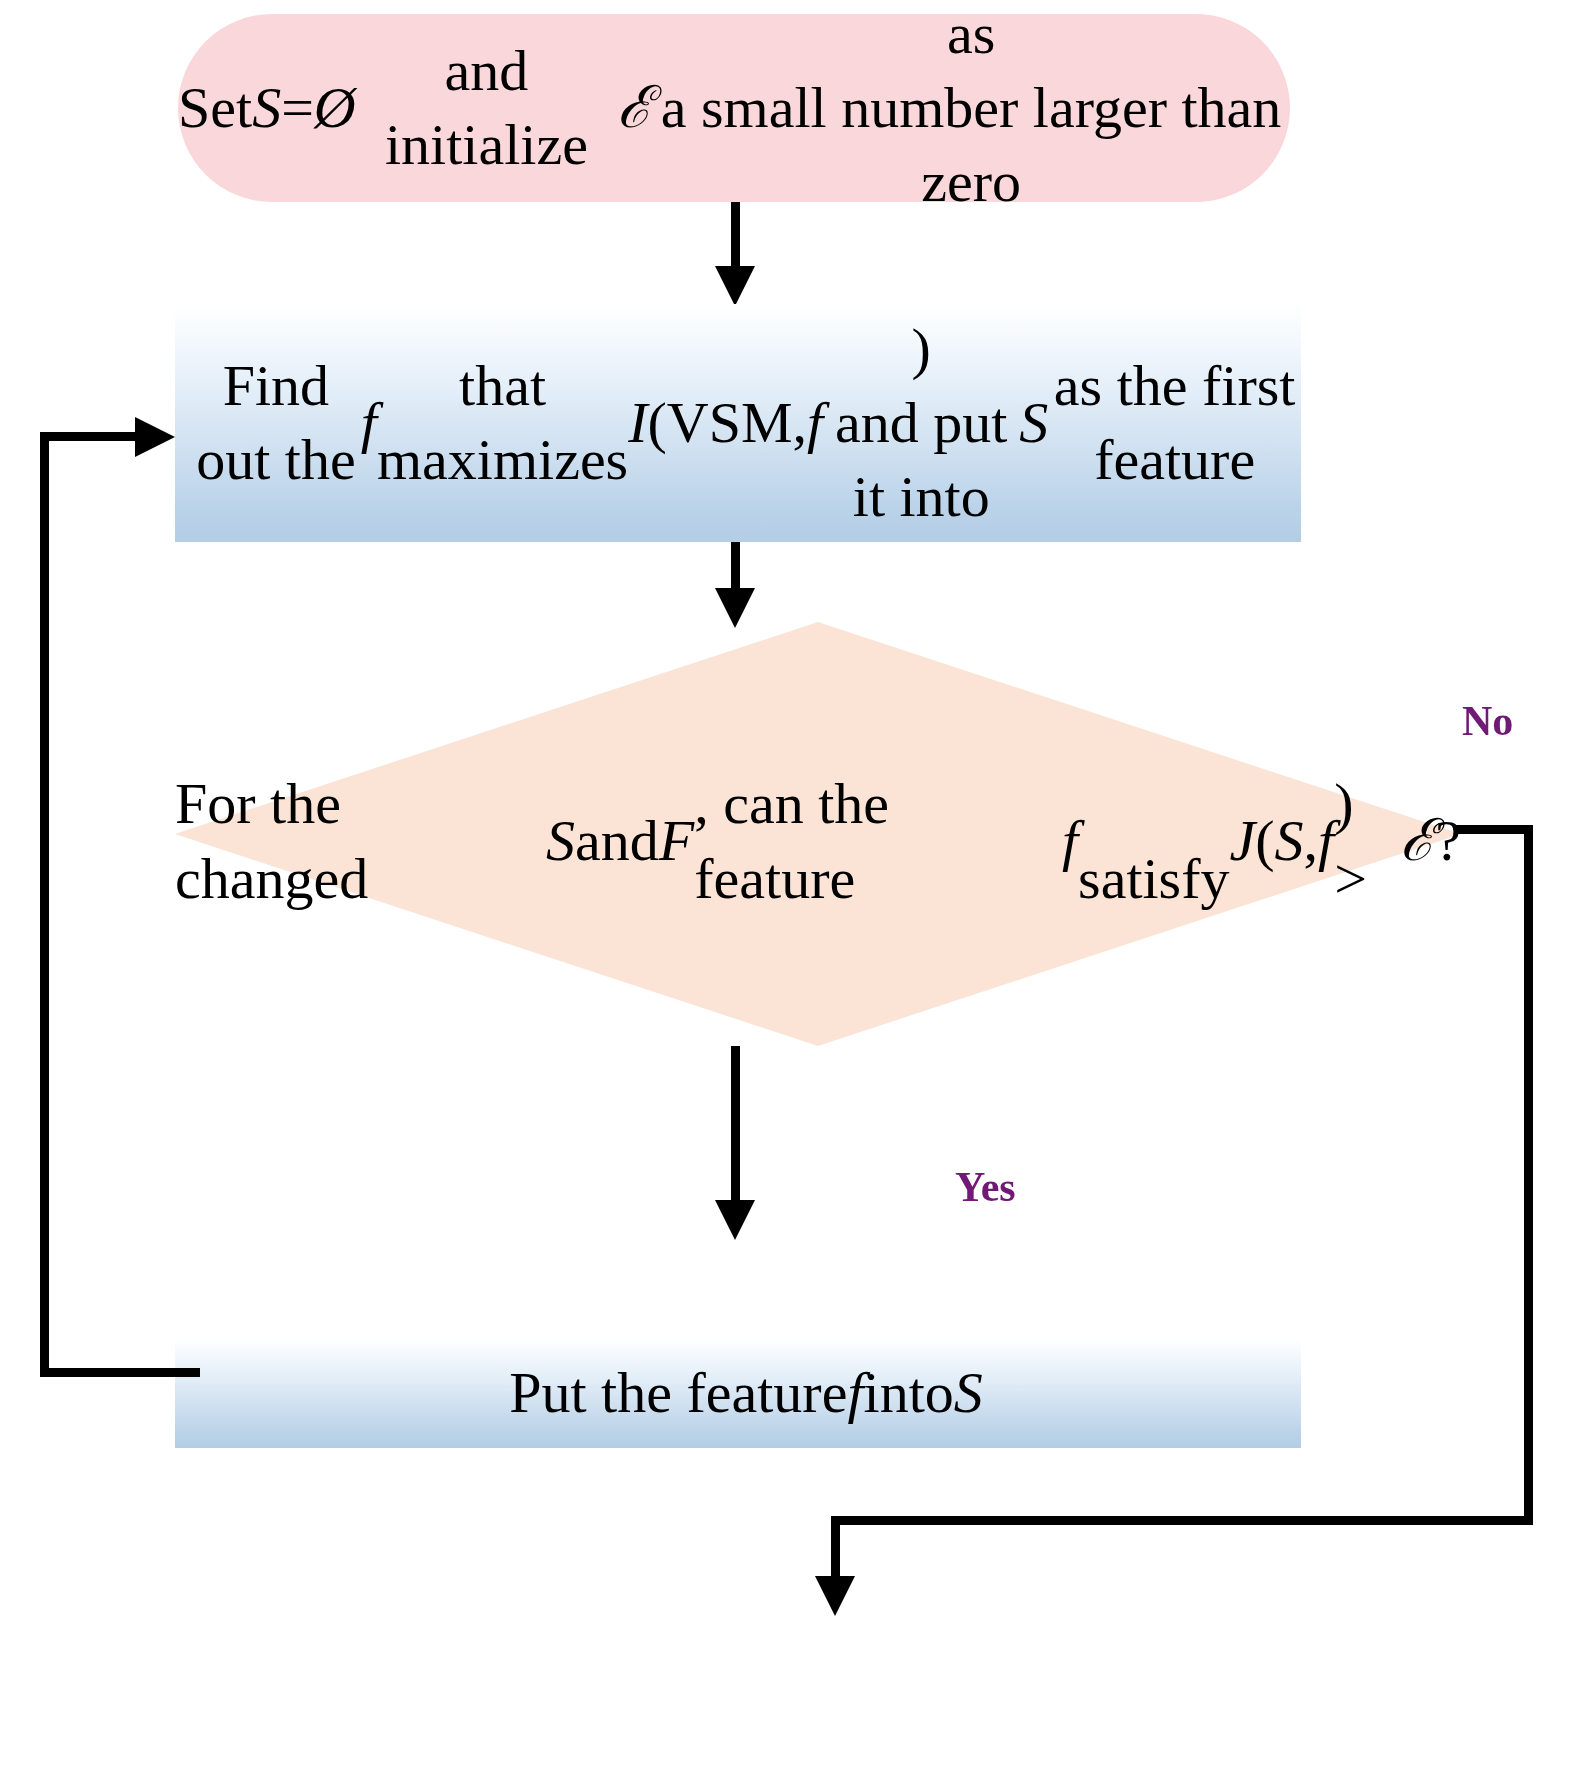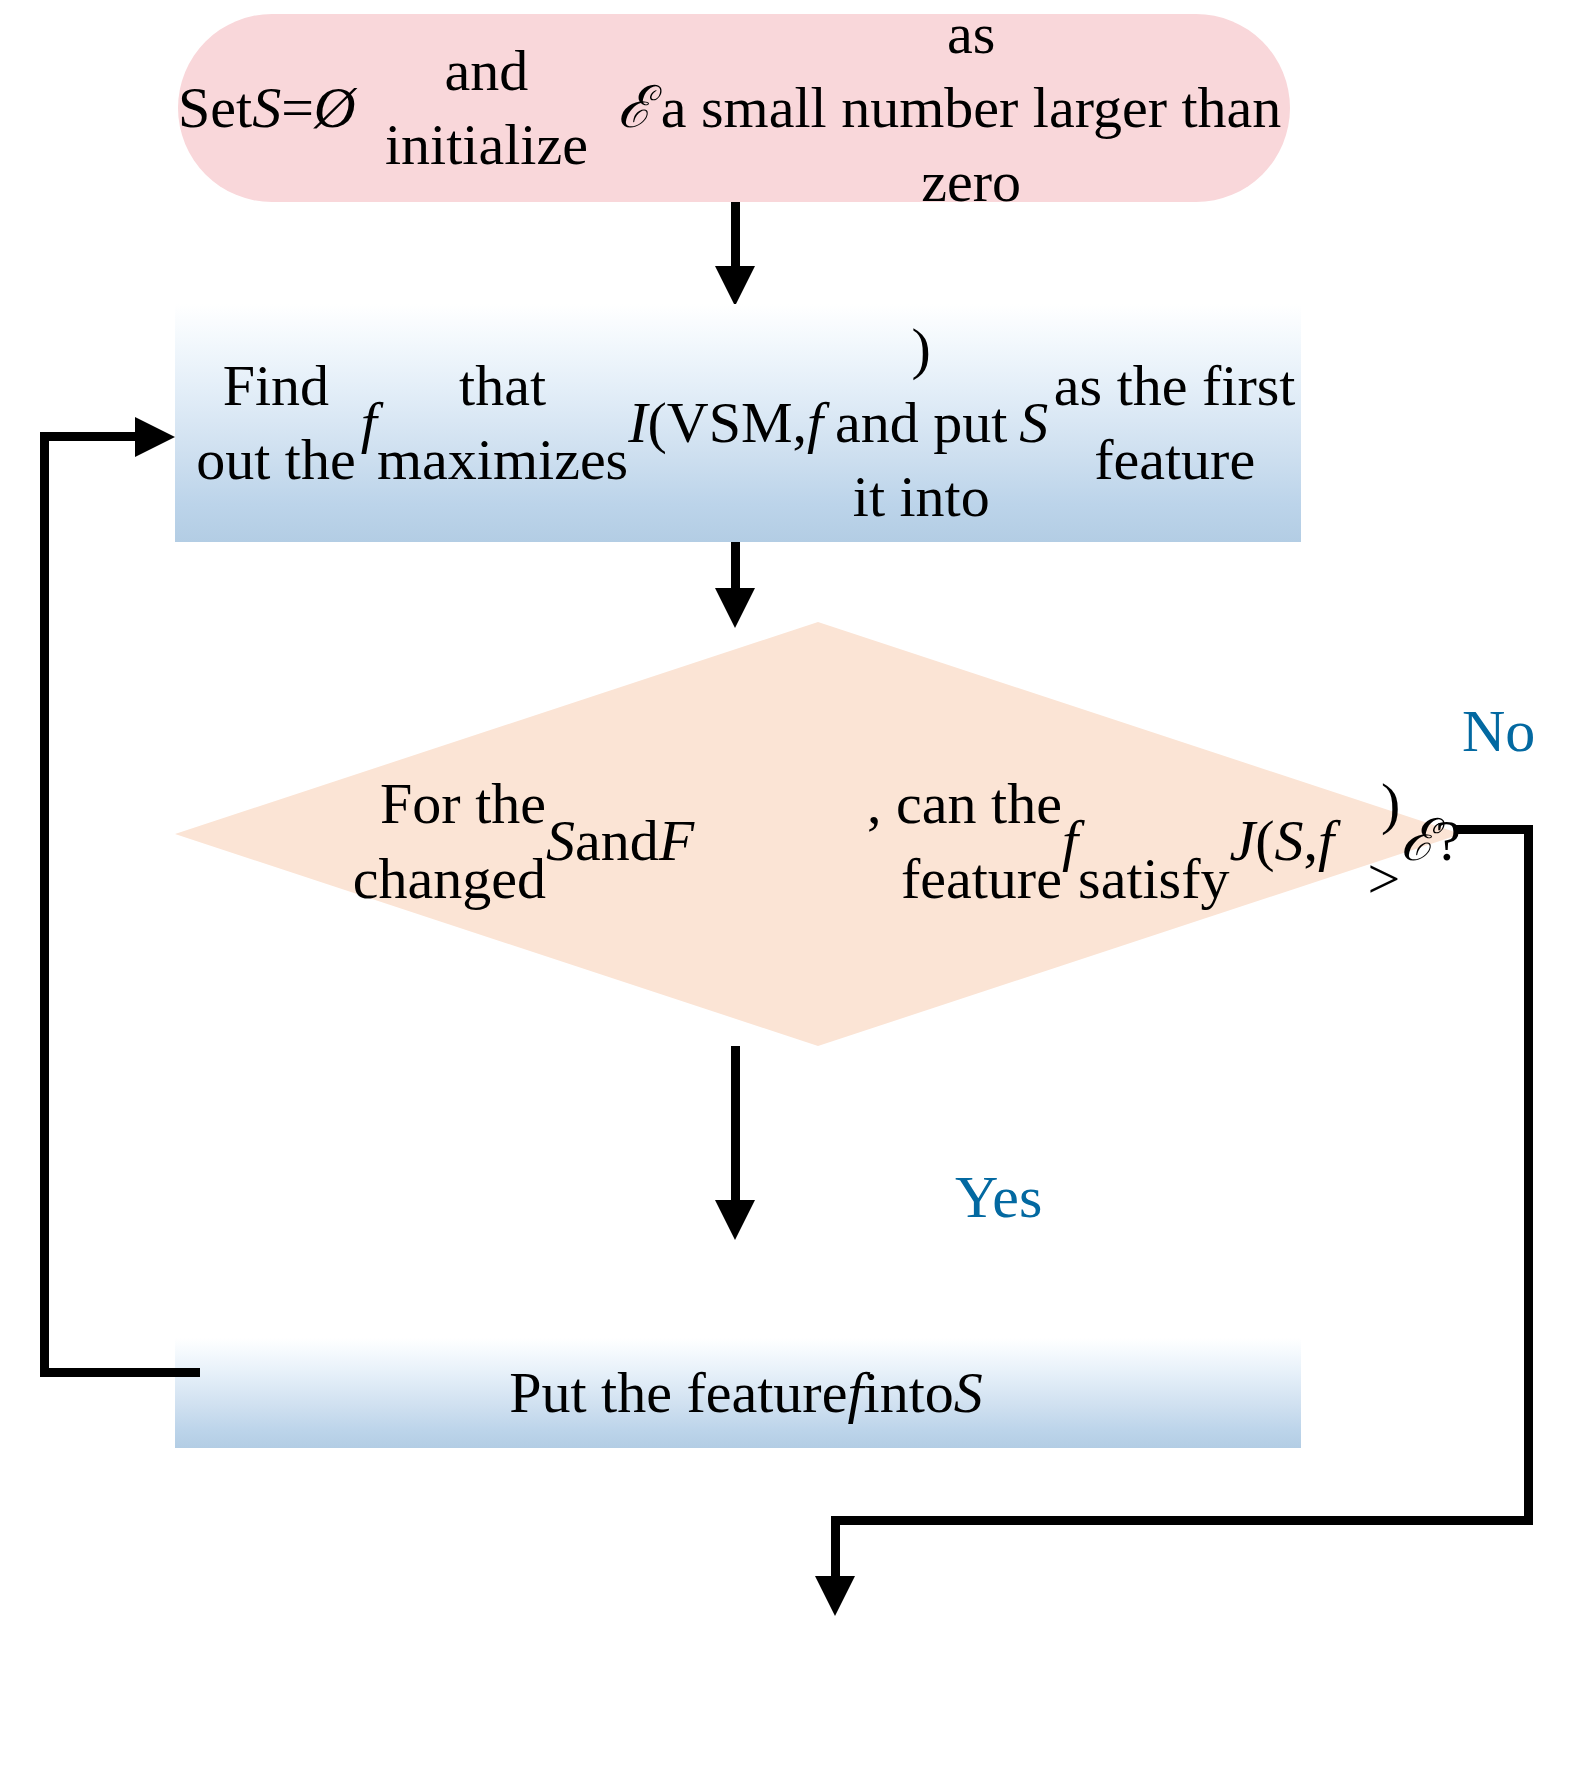--- a/index.html
+++ b/index.html
@@ -82,21 +82,21 @@
     background: #fbe4d5;
     clip-path: polygon(50% 0%, 100% 50%, 50% 100%, 0% 50%);
   }
   #decision-label {
     position: absolute;
     left: 0; top: 0;
     width: 100%; height: 100%;
     display: flex;
     align-items: center;
     justify-content: center;
-    text-align: right;
+    text-align: left;
     font-size: 58px;
     line-height: 1.30;
     color: #000;
     white-space: pre-line;
     padding-top: 14px;
     box-sizing: border-box;
   }
 
   
   #end-node {
@@ -127,24 +127,25 @@
     position: absolute;
     width: 0; height: 0;
     border-top: 20px solid transparent;
     border-bottom: 20px solid transparent;
     border-left: 40px solid #000000;
   }
 
   
   .edge-label {
     position: absolute;
-    font-size: 60px;
-    color: #0369a1;
+    font-size: 42px;
+    color: #701a75;
     font-family: "Liberation Serif", "DejaVu Serif", serif;
     white-space: nowrap;
+    font-weight: bold;
   }
   #label-no  { left: 1462px; top: 697px; }
   #label-yes { left: 955px;  top: 1163px; }
 
   
   .mi { font-style: italic; }
 </style>
 </head>
 <body>
 

